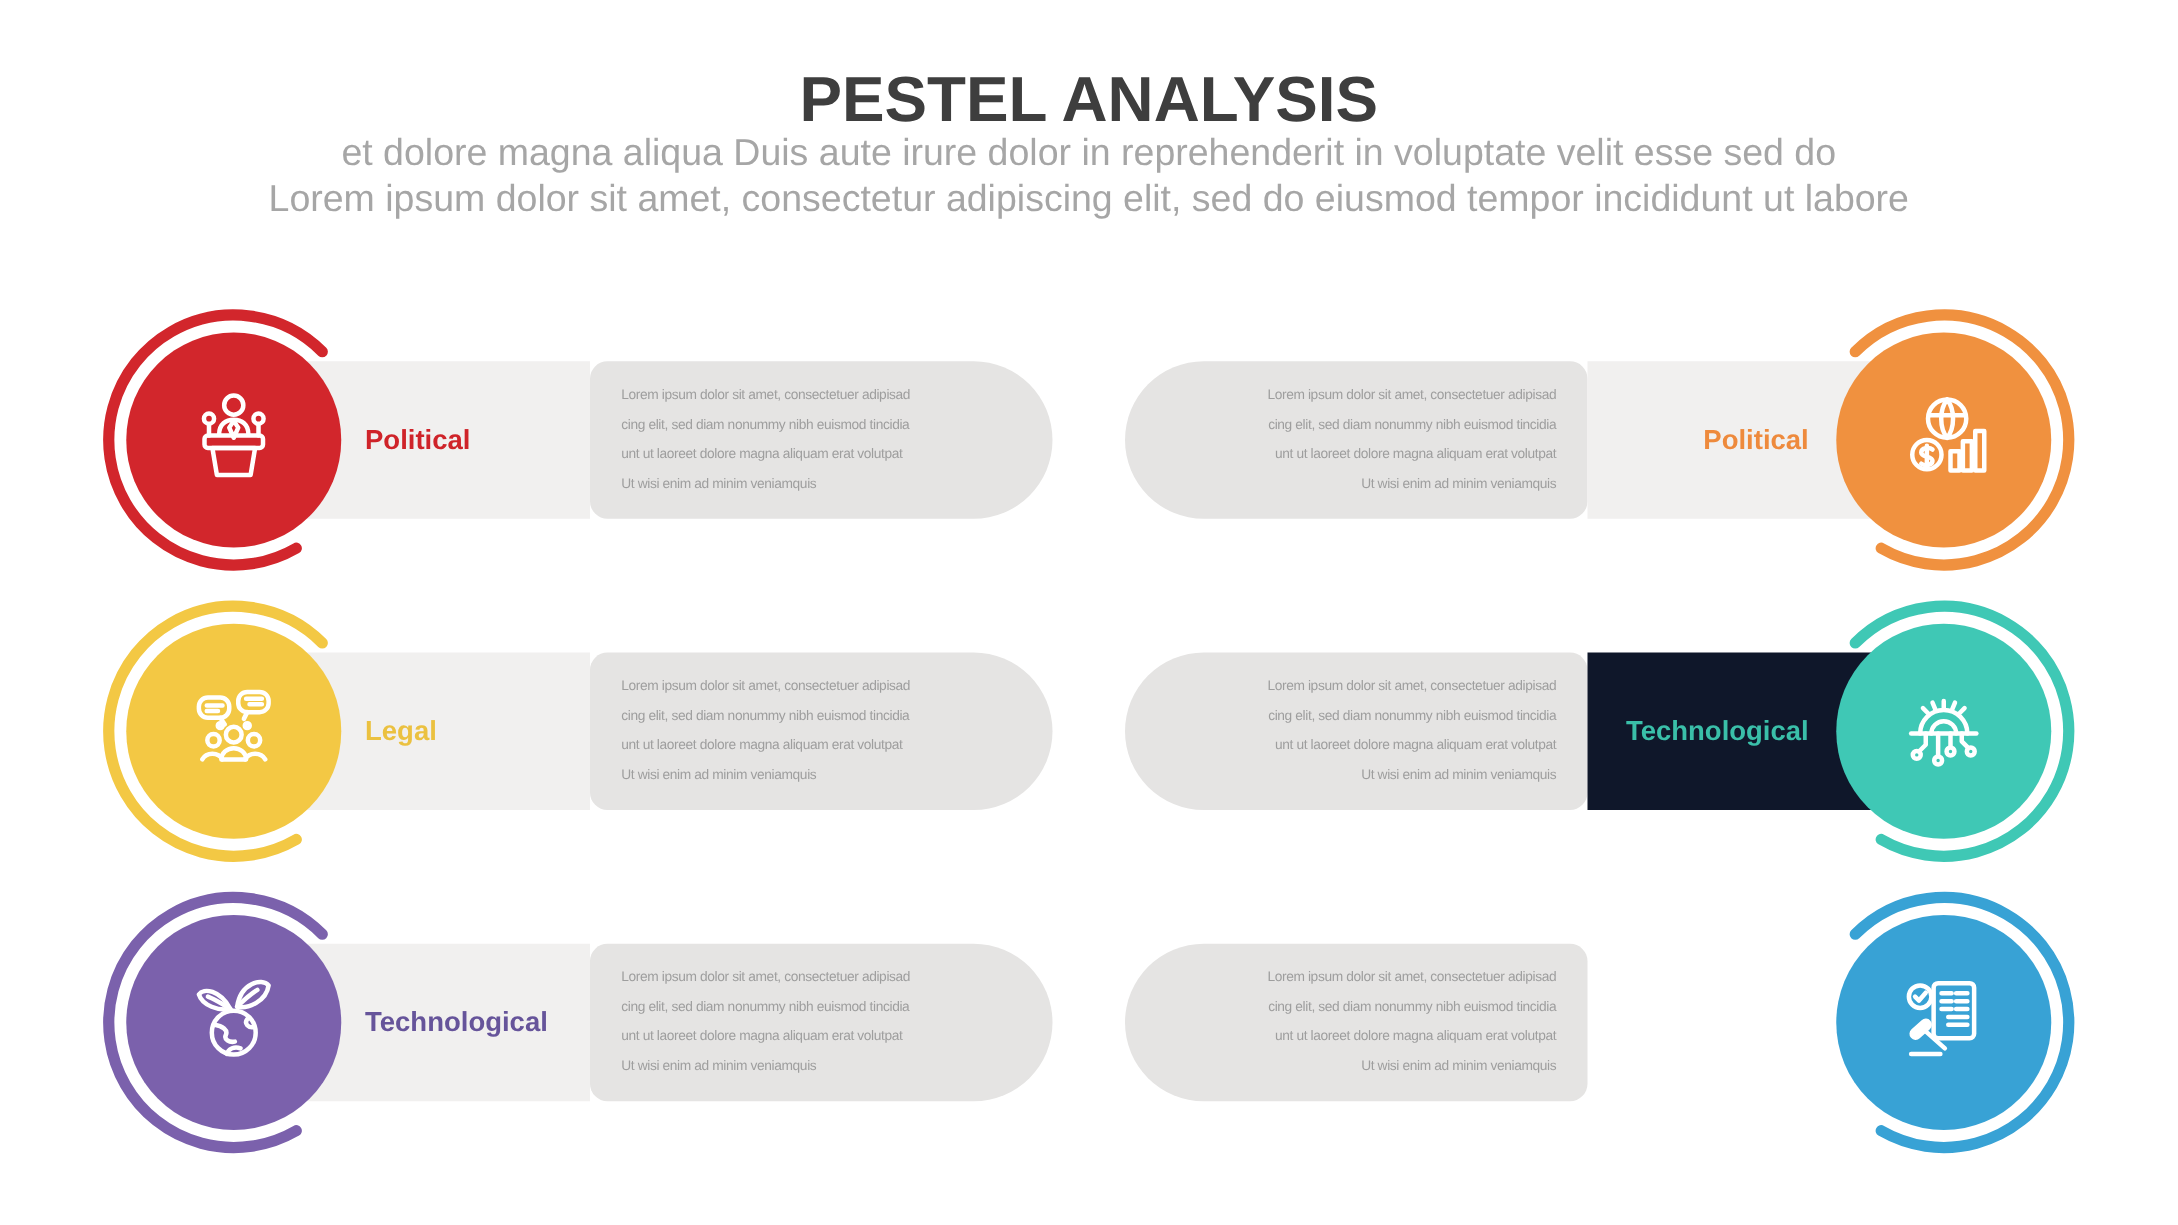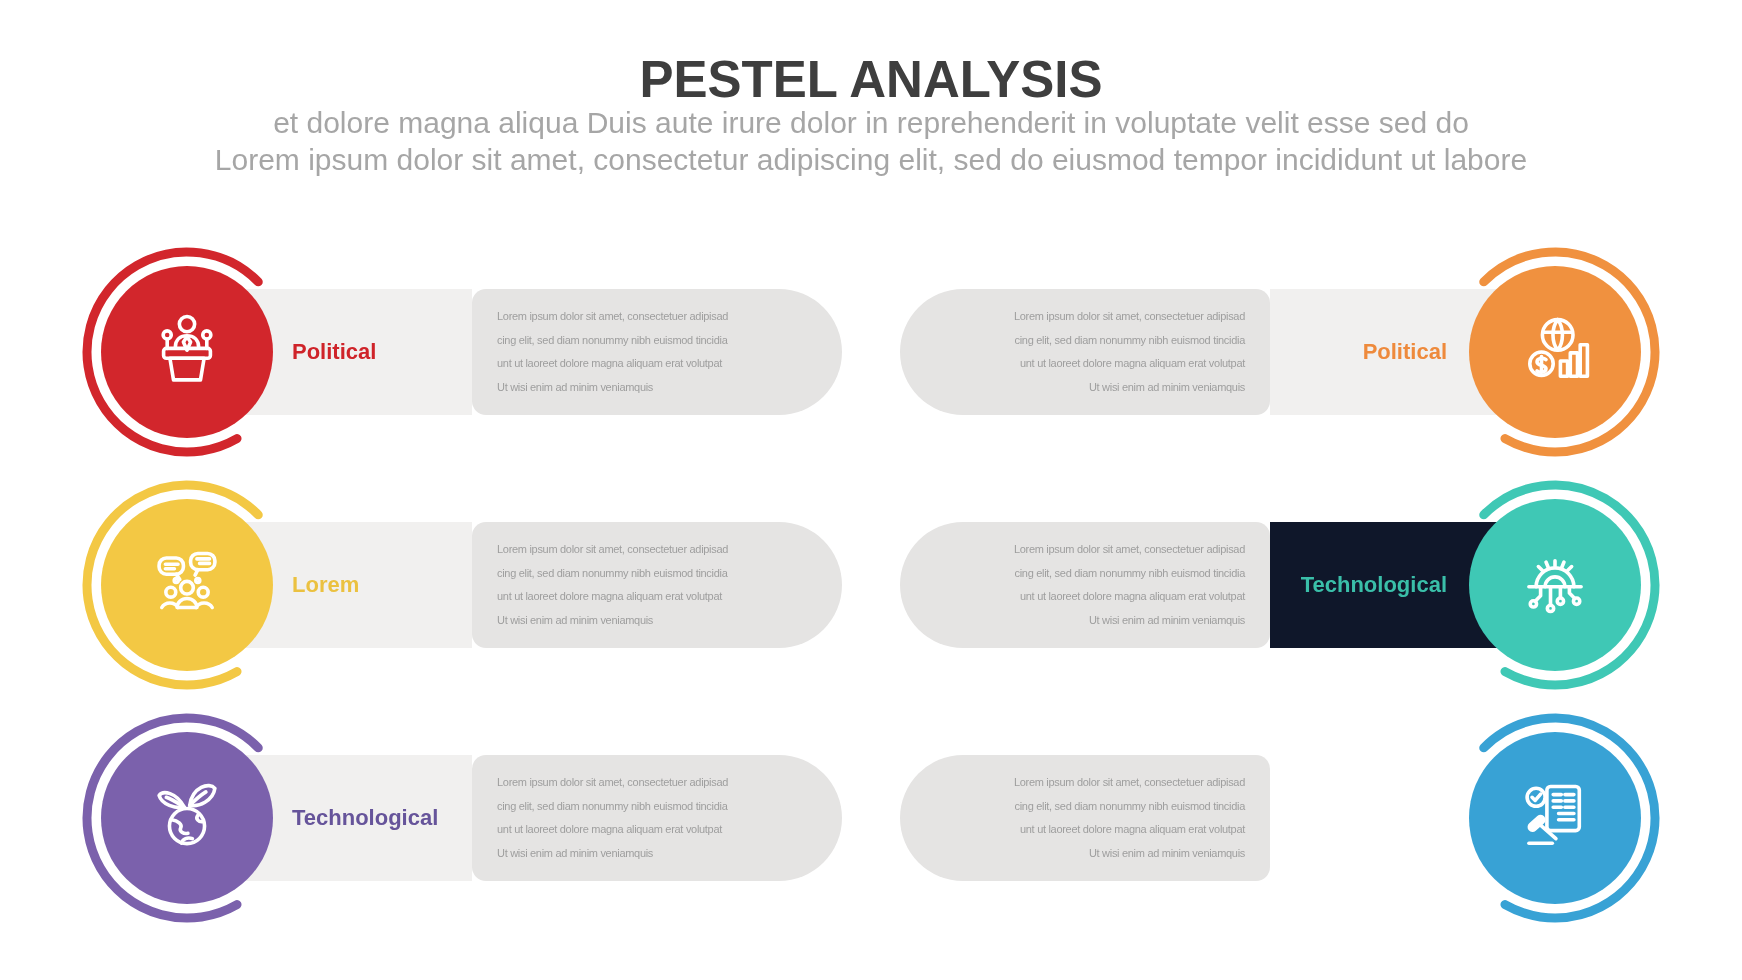--- a/index.html
+++ b/index.html
@@ -111,21 +111,21 @@
         <rect x="78" y="42" width="8" height="35"></rect>
         <circle cx="35" cy="63" r="13"></circle>
         <path d="M35,55 v16"></path>
         <path d="M40,58.5 c-3,-2.5 -10,-1.5 -10,2.5 c0,4.5 10,3 10,7.5 c0,4 -7,5 -10,2.5"></path>
       </svg>
     </div>
   </div>
 
   <div class="section left row2" style="--circle: #f3c844; --label: #ebc140;">
     <div class="label-box" style="background: rgb(241, 240, 239);">
-      <span class="label">Lorem</span>
+      <span class="label">Legal</span>
     </div>
     <div class="text-box" style="background: rgb(229, 228, 227);">
       <div class="body-line" style="color: rgb(158, 158, 158);">Lorem ipsum dolor sit amet, consectetuer adipisad</div>
       <div class="body-line" style="color: rgb(158, 158, 158);">cing elit, sed diam nonummy nibh euismod tincidia</div>
       <div class="body-line" style="color: rgb(158, 158, 158);">unt ut laoreet dolore magna aliquam erat volutpat</div>
       <div class="body-line" style="color: rgb(158, 158, 158);">Ut wisi enim ad minim veniamquis</div>
     </div>
     <svg class="arc" viewBox="0 0 220 220">
       <circle cx="110" cy="110" r="100" fill="none" stroke="currentColor" stroke-width="9" stroke-linecap="round" stroke-dasharray="445 184" transform="rotate(60 110 110)"></circle>
     </svg>

